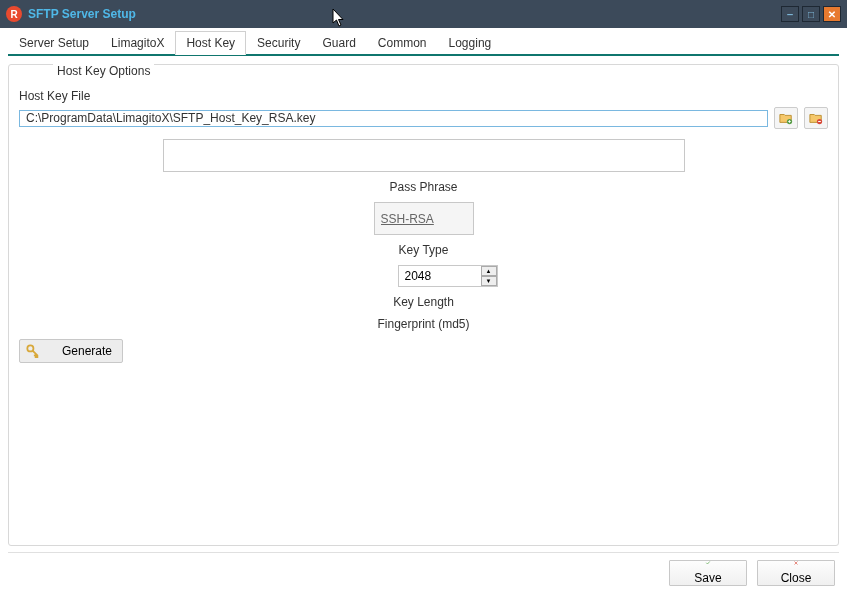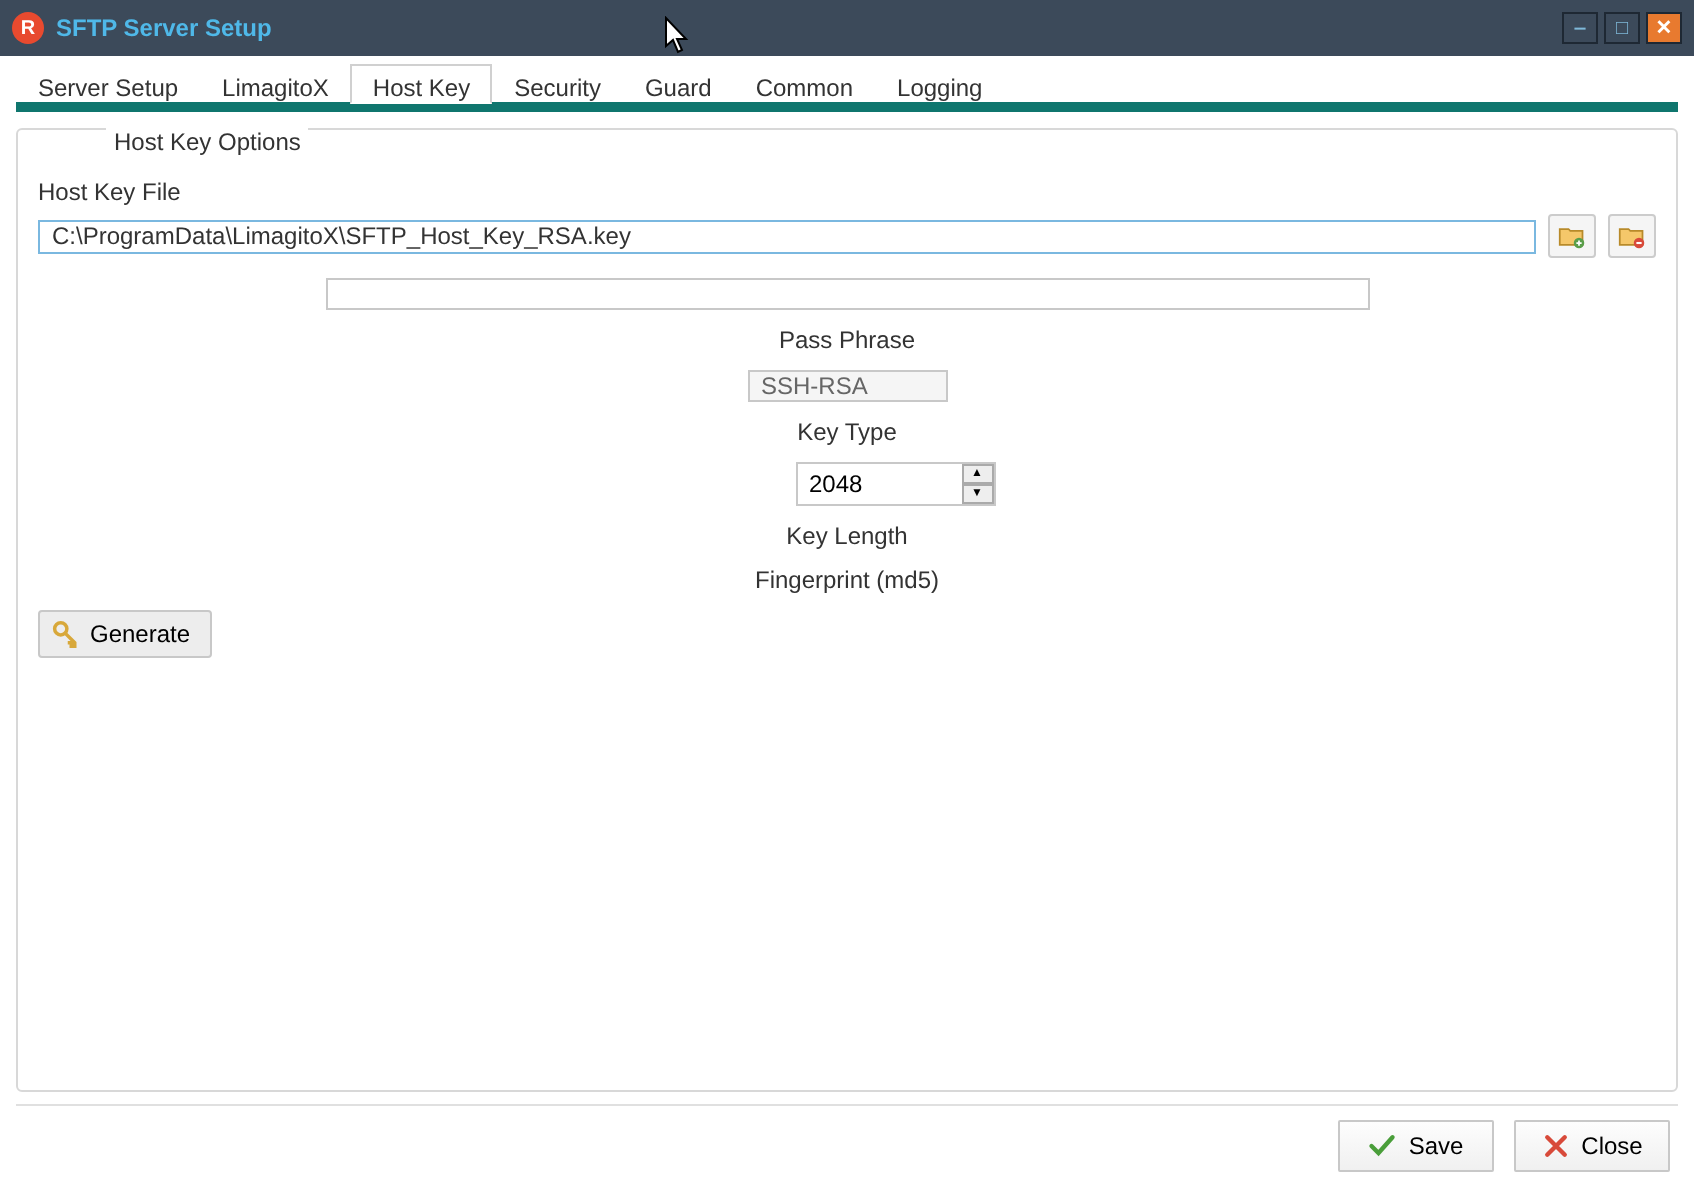--- a/index.html
+++ b/index.html
@@ -48,22 +48,23 @@
     
     .content {
       padding: 4px 8px 8px 8px;
       height: calc(100% - 28px);
       display: flex;
       flex-direction: column;
     }
     
     .tabs {
       display: flex;
-      border-bottom: 5px solid #0f766e;
+      border-bottom: 2px solid #0f766e;
       height: 24px;
+      align-items: flex-end;
     }
     .tab {
       padding: 4px 10px;
       border: 1px solid transparent;
       border-bottom: none;
       cursor: pointer;
       color: #333;
       position: relative;
     }
     .tab.active {
@@ -123,26 +124,27 @@
     }
     
     .row {
       display: flex;
       align-items: center;
       gap: 8px;
       margin-bottom: 8px;
       flex-direction: column;
     }
     .text-input {
-      height: 16px;
+      height: 33px;
       border: 1px solid #c8c8c8;
       padding: 2px 6px;
       font-family: inherit;
       font-size: 12px;
       background: #fff;
+      text-decoration: underline;
     }
     .text-input.readonly {
       background: #f5f5f5;
       color: #666;
     }
     .text-input.wide { width: 522px; }
     .text-input.small { width: 100px; }
     .side-label { color: #333; }
     
     .spinner-wrap {
@@ -174,21 +176,21 @@
       cursor: pointer;
     }
     
     .gen-btn {
       height: 24px;
       padding: 0 10px 0 6px;
       border: 1px solid #c8c8c8;
       background: #ededed;
       display: inline-flex;
       align-items: center;
-      gap: 5px;
+      gap: 22px;
       cursor: pointer;
       border-radius: 2px;
       font-family: inherit;
       font-size: 12px;
     }
     
     .footer {
       height: 40px;
       display: flex;
       justify-content: flex-end;
@@ -204,20 +206,21 @@
       border: 1px solid #c8c8c8;
       background: linear-gradient(#fdfdfd,#f0f0f0);
       display: flex;
       align-items: center;
       justify-content: center;
       gap: 6px;
       cursor: pointer;
       border-radius: 1px;
       font-family: inherit;
       font-size: 12px;
+      flex-direction: column;
     }
     .ic { width: 14px; height: 14px; display: inline-block; }
     
     .cursor-ptr {
       position: absolute;
       left: 332px;
       top: 8px;
       width: 14px; height: 20px;
       pointer-events: none;
       z-index: 100;

